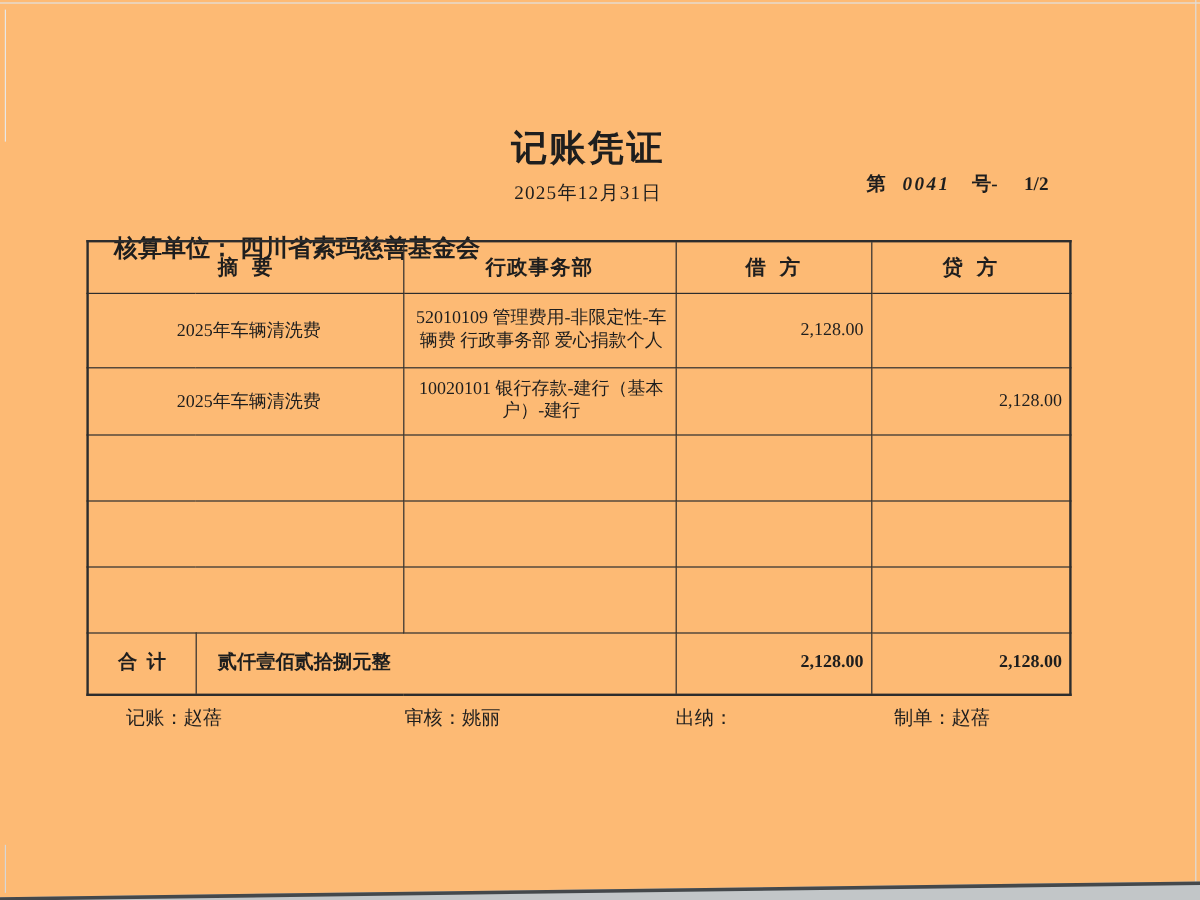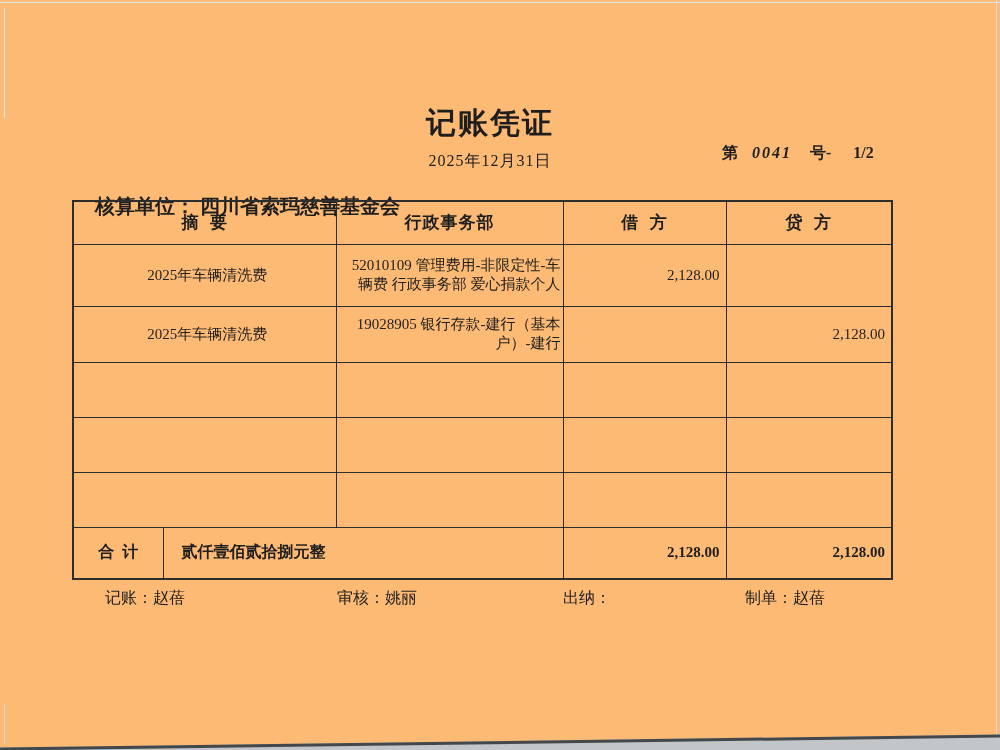--- a/index.html
+++ b/index.html
@@ -56,21 +56,21 @@
     vertical-align: middle;
     overflow: hidden;
   }
   tr.h-header { height: 43px; }
   tr.row-1 { height: 62px; }
   tr.row-2 { height: 56px; }
   tr.row-empty { height: 55px; }
   tr.row-total { height: 52px; }
   th.col-head { font-size: 17px; font-weight: bold; text-align: center; white-space: pre; letter-spacing: 1px; }
   td.cell-summary { font-size: 15px; padding-left: 5px; text-align: center; }
-  td.cell-account { font-size: 15px; line-height: 19px; padding: 2px 2px 2px 5px; text-align: right; word-break: break-all; overflow-wrap: anywhere; }
+  td.cell-account { font-size: 15px; line-height: 19px; padding: 2px 2px 2px 5px; text-align: center; word-break: break-all; overflow-wrap: anywhere; }
   td.cell-num { font-size: 15px; text-align: right; padding-right: 6px; font-variant-numeric: tabular-nums; }
   td.cell-total-label { font-size: 16px; font-weight: bold; text-align: center; white-space: pre; }
   td.cell-words { font-size: 16px; font-weight: bold; padding-left: 18px; text-align: left; }
   td.cell-num-total { font-size: 15px; font-weight: bold; text-align: right; padding-right: 6px; }
 
   .signatures { position: absolute; left: 0; top: 588px; width: 1000px; height: 24px; font-size: 16px; font-weight: 400; }
   .sig { position: absolute; white-space: pre; }
   .sig-book { left: 105px; }
   .sig-review { left: 337px; }
   .sig-cashier { left: 563px; }
@@ -117,21 +117,21 @@
       <th class="col-head">贷  方</th>
     </tr>
     <tr class="row-1">
       <td class="cell-summary" colspan="2">2025年车辆清洗费</td>
       <td class="cell-account">52010109 管理费用-非限定性-车辆费 行政事务部 爱心捐款个人</td>
       <td class="cell-num">2,128.00</td>
       <td class="cell-num"></td>
     </tr>
     <tr class="row-2">
       <td class="cell-summary" colspan="2">2025年车辆清洗费</td>
-      <td class="cell-account">19028905 银行存款-建行（基本户）-建行</td>
+      <td class="cell-account">10020101 银行存款-建行（基本户）-建行</td>
       <td class="cell-num"></td>
       <td class="cell-num">2,128.00</td>
     </tr>
     <tr class="row-empty">
       <td class="cell-summary" colspan="2"></td>
       <td class="cell-account"></td>
       <td class="cell-num"></td>
       <td class="cell-num"></td>
     </tr>
     <tr class="row-empty">

